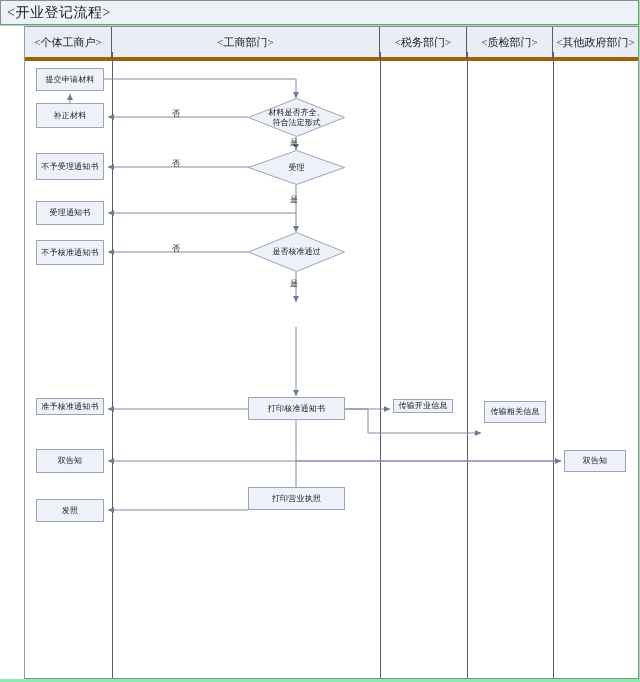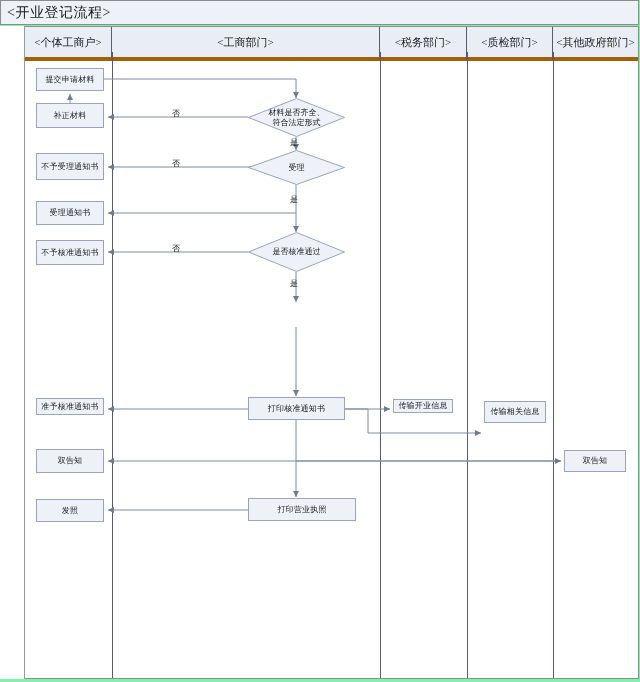--- a/index.html
+++ b/index.html
@@ -191,21 +191,21 @@
       <polygon points="48.5,0.5 96.5,20 48.5,39.5 0.5,20" fill="#eef1f8" stroke="#9aa3b8" stroke-width="1"></polygon>
     </svg>
     <div class="dlabel">
         <span>是否核准通过</span>
       </div>
   </div>
 
   <div class="node" style="left:248px;top:397px;width:97px;height:23px;">
     <span>打印核准通知书</span>
   </div>
-  <div class="node" style="left:248px;top:498px;width:108px;height:23px;font-family:Liberation Mono, monospace;">
+  <div class="node" style="left:248px;top:487px;width:97px;height:23px;font-family:Liberation Mono, monospace;">
     <span>打印营业执照</span>
   </div>
 
   <div class="node" style="left:393px;top:399px;width:60px;height:14px;">
     <span>传输开业信息</span>
   </div>
 
   <div class="node" style="left:484px;top:401px;width:62px;height:22px;">
     <span>传输相关信息</span>
   </div>

